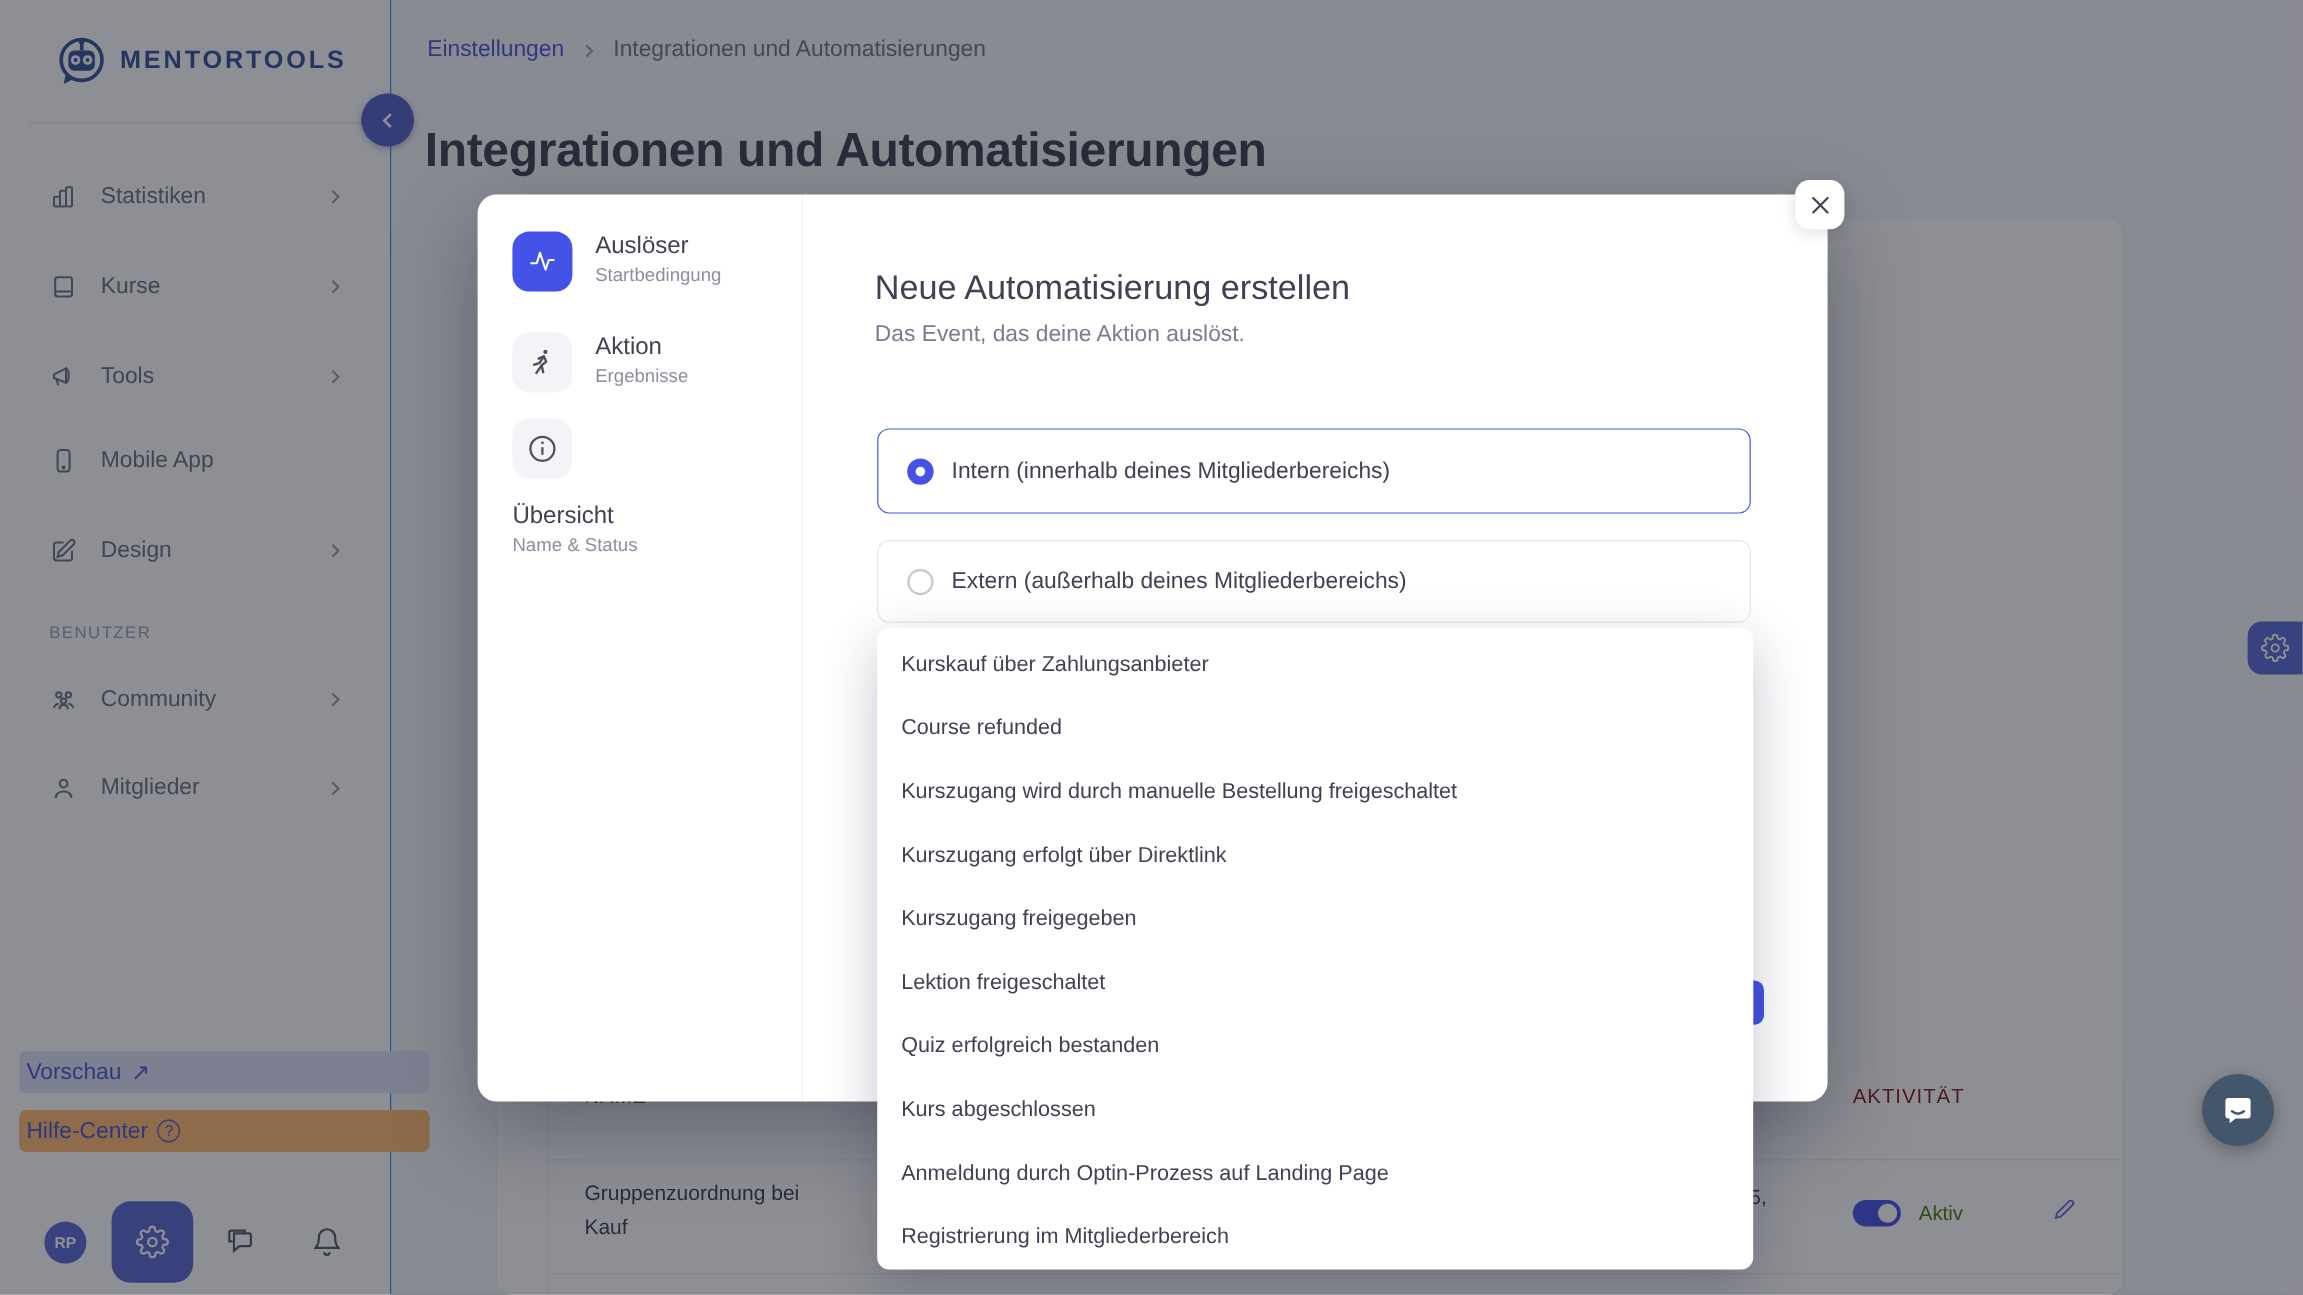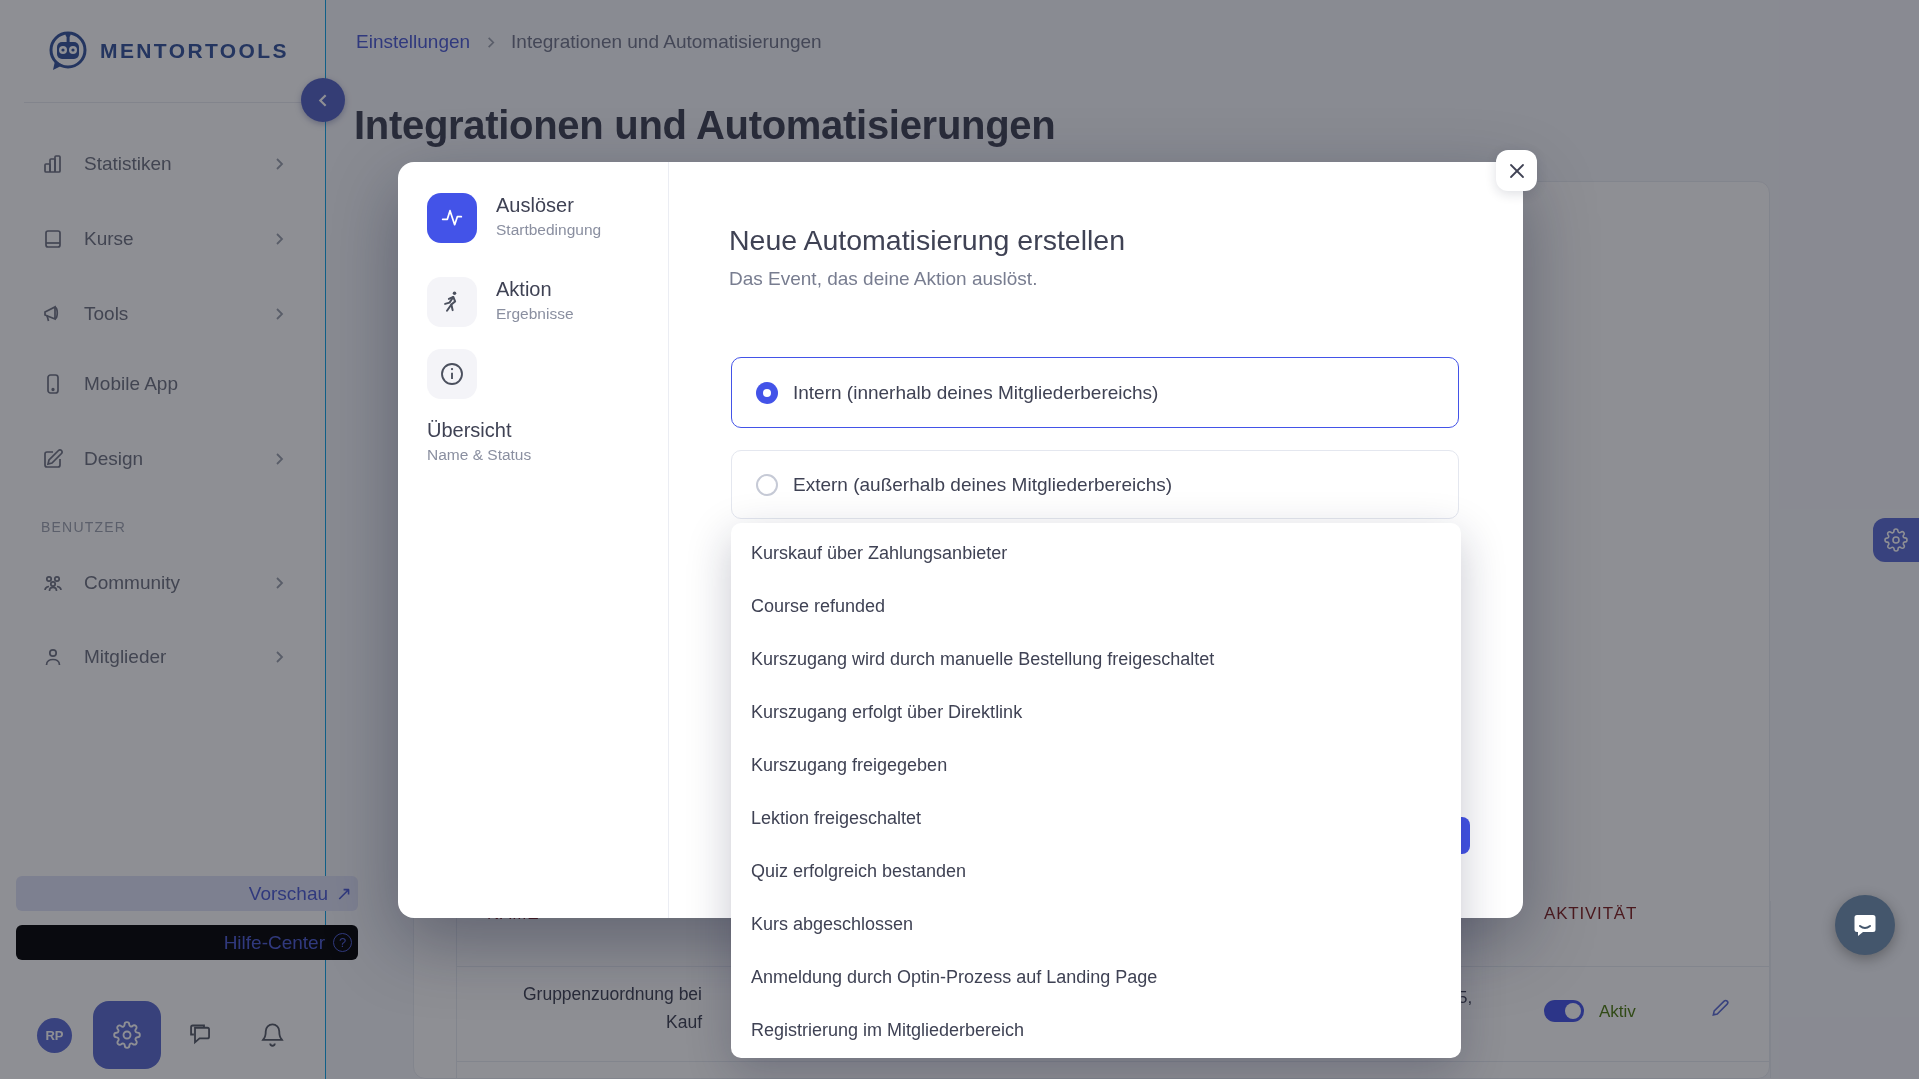--- a/index.html
+++ b/index.html
@@ -15,24 +15,24 @@
   .sidebar{position:absolute;left:0;top:0;width:326px;height:1079px;background:#ffffff;border-right:1px solid #0ea5e9;}
   .logo-row{position:absolute;left:47px;top:30px;display:flex;align-items:center;gap:11px;}
   .logo-word{font-size:21px;font-weight:700;letter-spacing:2.4px;color:#34549b;}
   .side-divider{position:absolute;left:24px;right:0;top:102px;height:1px;background:#e9eaf0;}
   .side-item{position:absolute;left:0;width:326px;height:48px;display:flex;align-items:center;cursor:pointer;}
   .side-item .ico{position:absolute;left:41px;width:24px;height:24px;}
   .side-item .lbl{position:absolute;left:84px;font-size:19px;color:#6e7280;}
   .side-item .chev{position:absolute;right:40px;width:14px;height:14px;}
   .section-label{position:absolute;left:41px;top:519px;font-size:14px;letter-spacing:1.2px;color:#9ea3b0;}
   .side-btn{position:absolute;left:16px;width:342px;height:35px;border:none;border-radius:6px;
-    display:flex;align-items:center;justify-content:flex-end;gap:8px;font-size:19px;cursor:pointer;
+    display:flex;align-items:center;justify-content:flex-start;gap:8px;font-size:19px;cursor:pointer;
     font-family:"Liberation Sans",sans-serif;}
   .btn-preview{top:876px;background:#dfe3f8;color:#4c5bd4;}
-  .btn-help{top:925px;background:#000000;color:#4c5bd4;}
+  .btn-help{top:925px;background:#fdba74;color:#4c5bd4;}
   .qmark{display:inline-flex;width:19px;height:19px;border:1.6px solid #4c5bd4;border-radius:50%;
     align-items:center;justify-content:center;font-size:13px;}
   .avatar{position:absolute;left:37px;top:1018px;width:35px;height:35px;border-radius:50%;
     background:#5b6bd5;color:#fff;font-size:13px;font-weight:700;display:flex;align-items:center;justify-content:center;}
   .gear-btn{position:absolute;left:93px;top:1001px;width:68px;height:68px;border-radius:16px;background:#5a6ad0;
     display:flex;align-items:center;justify-content:center;cursor:pointer;border:none;}
   .foot-ico{position:absolute;top:1021px;width:27px;height:27px;cursor:pointer;}
 
   .collapse-btn{position:absolute;left:301px;top:78px;width:44px;height:44px;border-radius:50%;background:#5463c4;
     display:flex;align-items:center;justify-content:center;border:none;cursor:pointer;box-shadow:0 2px 6px rgba(40,50,120,.35);}
@@ -41,21 +41,21 @@
   .breadcrumb{position:absolute;left:356px;top:31px;display:flex;align-items:center;gap:14px;font-size:19px;}
   .crumb-link{color:#4c5bd4;cursor:pointer;}
   .crumb-cur{color:#71768a;}
   .page-title{position:absolute;left:354px;top:76px;font-size:40px;font-weight:600;color:#3f4254;letter-spacing:-0.3px;}
 
   
   .content-card{position:absolute;left:413px;top:181px;width:1357px;height:898px;background:#fff;border:1px solid #e9ebf2;border-radius:12px;}
   .tline-v{position:absolute;top:719px;bottom:0;width:1px;background:#e9ebf2;}
   .tline-h{position:absolute;left:42px;right:0;height:1px;background:#e9ebf2;}
   .th{font-size:17px;letter-spacing:0.8px;color:#7f1d1d;}
-  .row-name{position:absolute;left:73px;top:798px;width:215px;font-size:17.5px;line-height:28px;color:#3f4254;text-align:right;}
+  .row-name{position:absolute;left:73px;top:798px;width:215px;font-size:17.5px;line-height:28px;color:#3f4254;}
   .date-frag{position:absolute;left:1044px;top:806px;font-size:17px;color:#3f4254;}
   .toggle{position:absolute;left:1130px;top:818px;width:40px;height:22px;border-radius:11px;background:#4353e8;cursor:pointer;}
   .toggle .knob{position:absolute;right:3px;top:3px;width:16px;height:16px;border-radius:50%;background:#fff;}
   .toggle-lbl{position:absolute;left:1185px;top:820px;font-size:17px;color:#4d7c0f;}
   .pencil{position:absolute;left:1295px;top:815px;width:22px;height:22px;cursor:pointer;}
 
   
   .gear-flag{position:absolute;left:1873px;top:518px;width:46px;height:44px;border-radius:12px 0 0 12px;background:#5b6bd5;
     display:flex;align-items:center;justify-content:center;cursor:pointer;}
 

